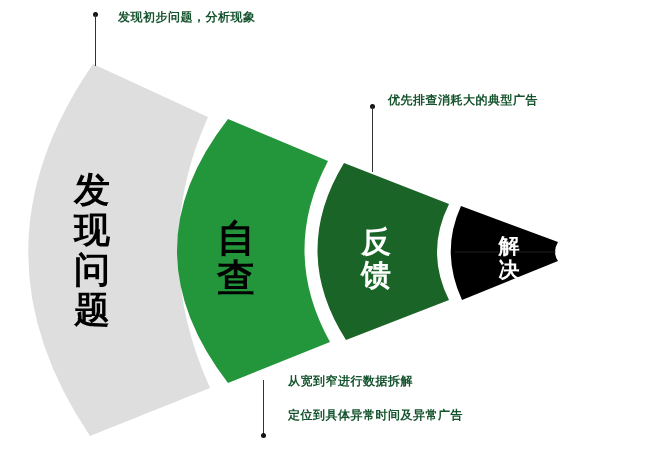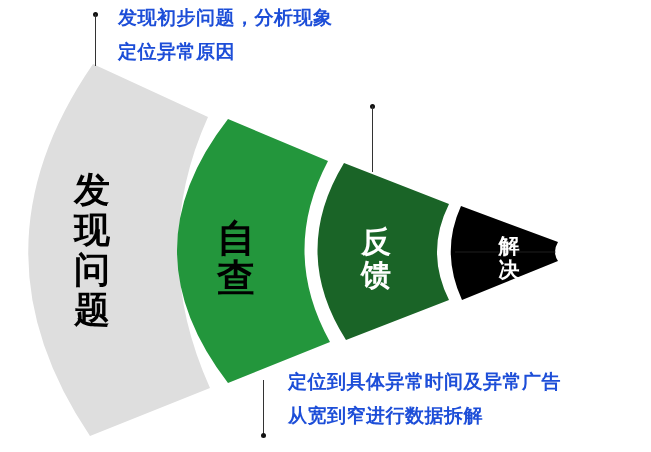--- a/index.html
+++ b/index.html
@@ -1,19 +1,19 @@
 <!DOCTYPE html>
 <html><head>
 <meta charset="utf-8">
 <style>
   html, body { margin: 0; padding: 0; background: #ffffff; }
   body { width: 651px; height: 452px; position: relative; overflow: hidden;
          font-family: "DejaVu Sans", "Liberation Sans", sans-serif; }
   svg.fan { position: absolute; left: 0; top: 0; }
-  .note { position: absolute; font-weight: bold; font-size: 19px; color: #1d4ed8;
+  .note { position: absolute; font-weight: bold; font-size: 12px; color: #14532d;
           line-height: 34px; white-space: nowrap; letter-spacing: 0.5px; }
   .vline { position: absolute; width: 1px; background: #333333; }
   .dot { position: absolute; width: 5px; height: 5px; border-radius: 50%; background: #111111; }
   .stage-label { position: absolute; font-weight: bold; text-align: center; }
   .stage-label span { display: block; }
 </style>
 </head>
 <body>
 
 <svg class="fan" width="651" height="452" viewBox="0 0 651 452">
@@ -40,26 +40,26 @@
 </div>
 <div class="stage-label" style="left:496px; top:234px; width:26px; font-size:21px; line-height:24px; color:#fff;">
   <span>解</span>
   <span>决</span>
 </div>
 
 <div class="dot" style="left:93px; top:12px;"></div>
 <div class="vline" style="left:95px; top:14px; height:52px;"></div>
 <div class="note" style="left:118px; top:0px;">
   <div>发现初步问题，分析现象</div>
-  <div>定位异常原因</div>
 </div>
 
 <div class="dot" style="left:370px; top:104px;"></div>
 <div class="vline" style="left:372px; top:106px; height:66px;"></div>
 <div class="note" style="left:388px; top:83px;">
+  <div>优先排查消耗大的典型广告</div>
 </div>
 
 <div class="vline" style="left:263px; top:380px; height:55px;"></div>
 <div class="dot" style="left:261px; top:433px;"></div>
 <div class="note" style="left:288px; top:364px;">
+  <div>从宽到窄进行数据拆解</div>
   <div>定位到具体异常时间及异常广告</div>
-  <div>从宽到窄进行数据拆解</div>
 </div>
 
 </body></html>

